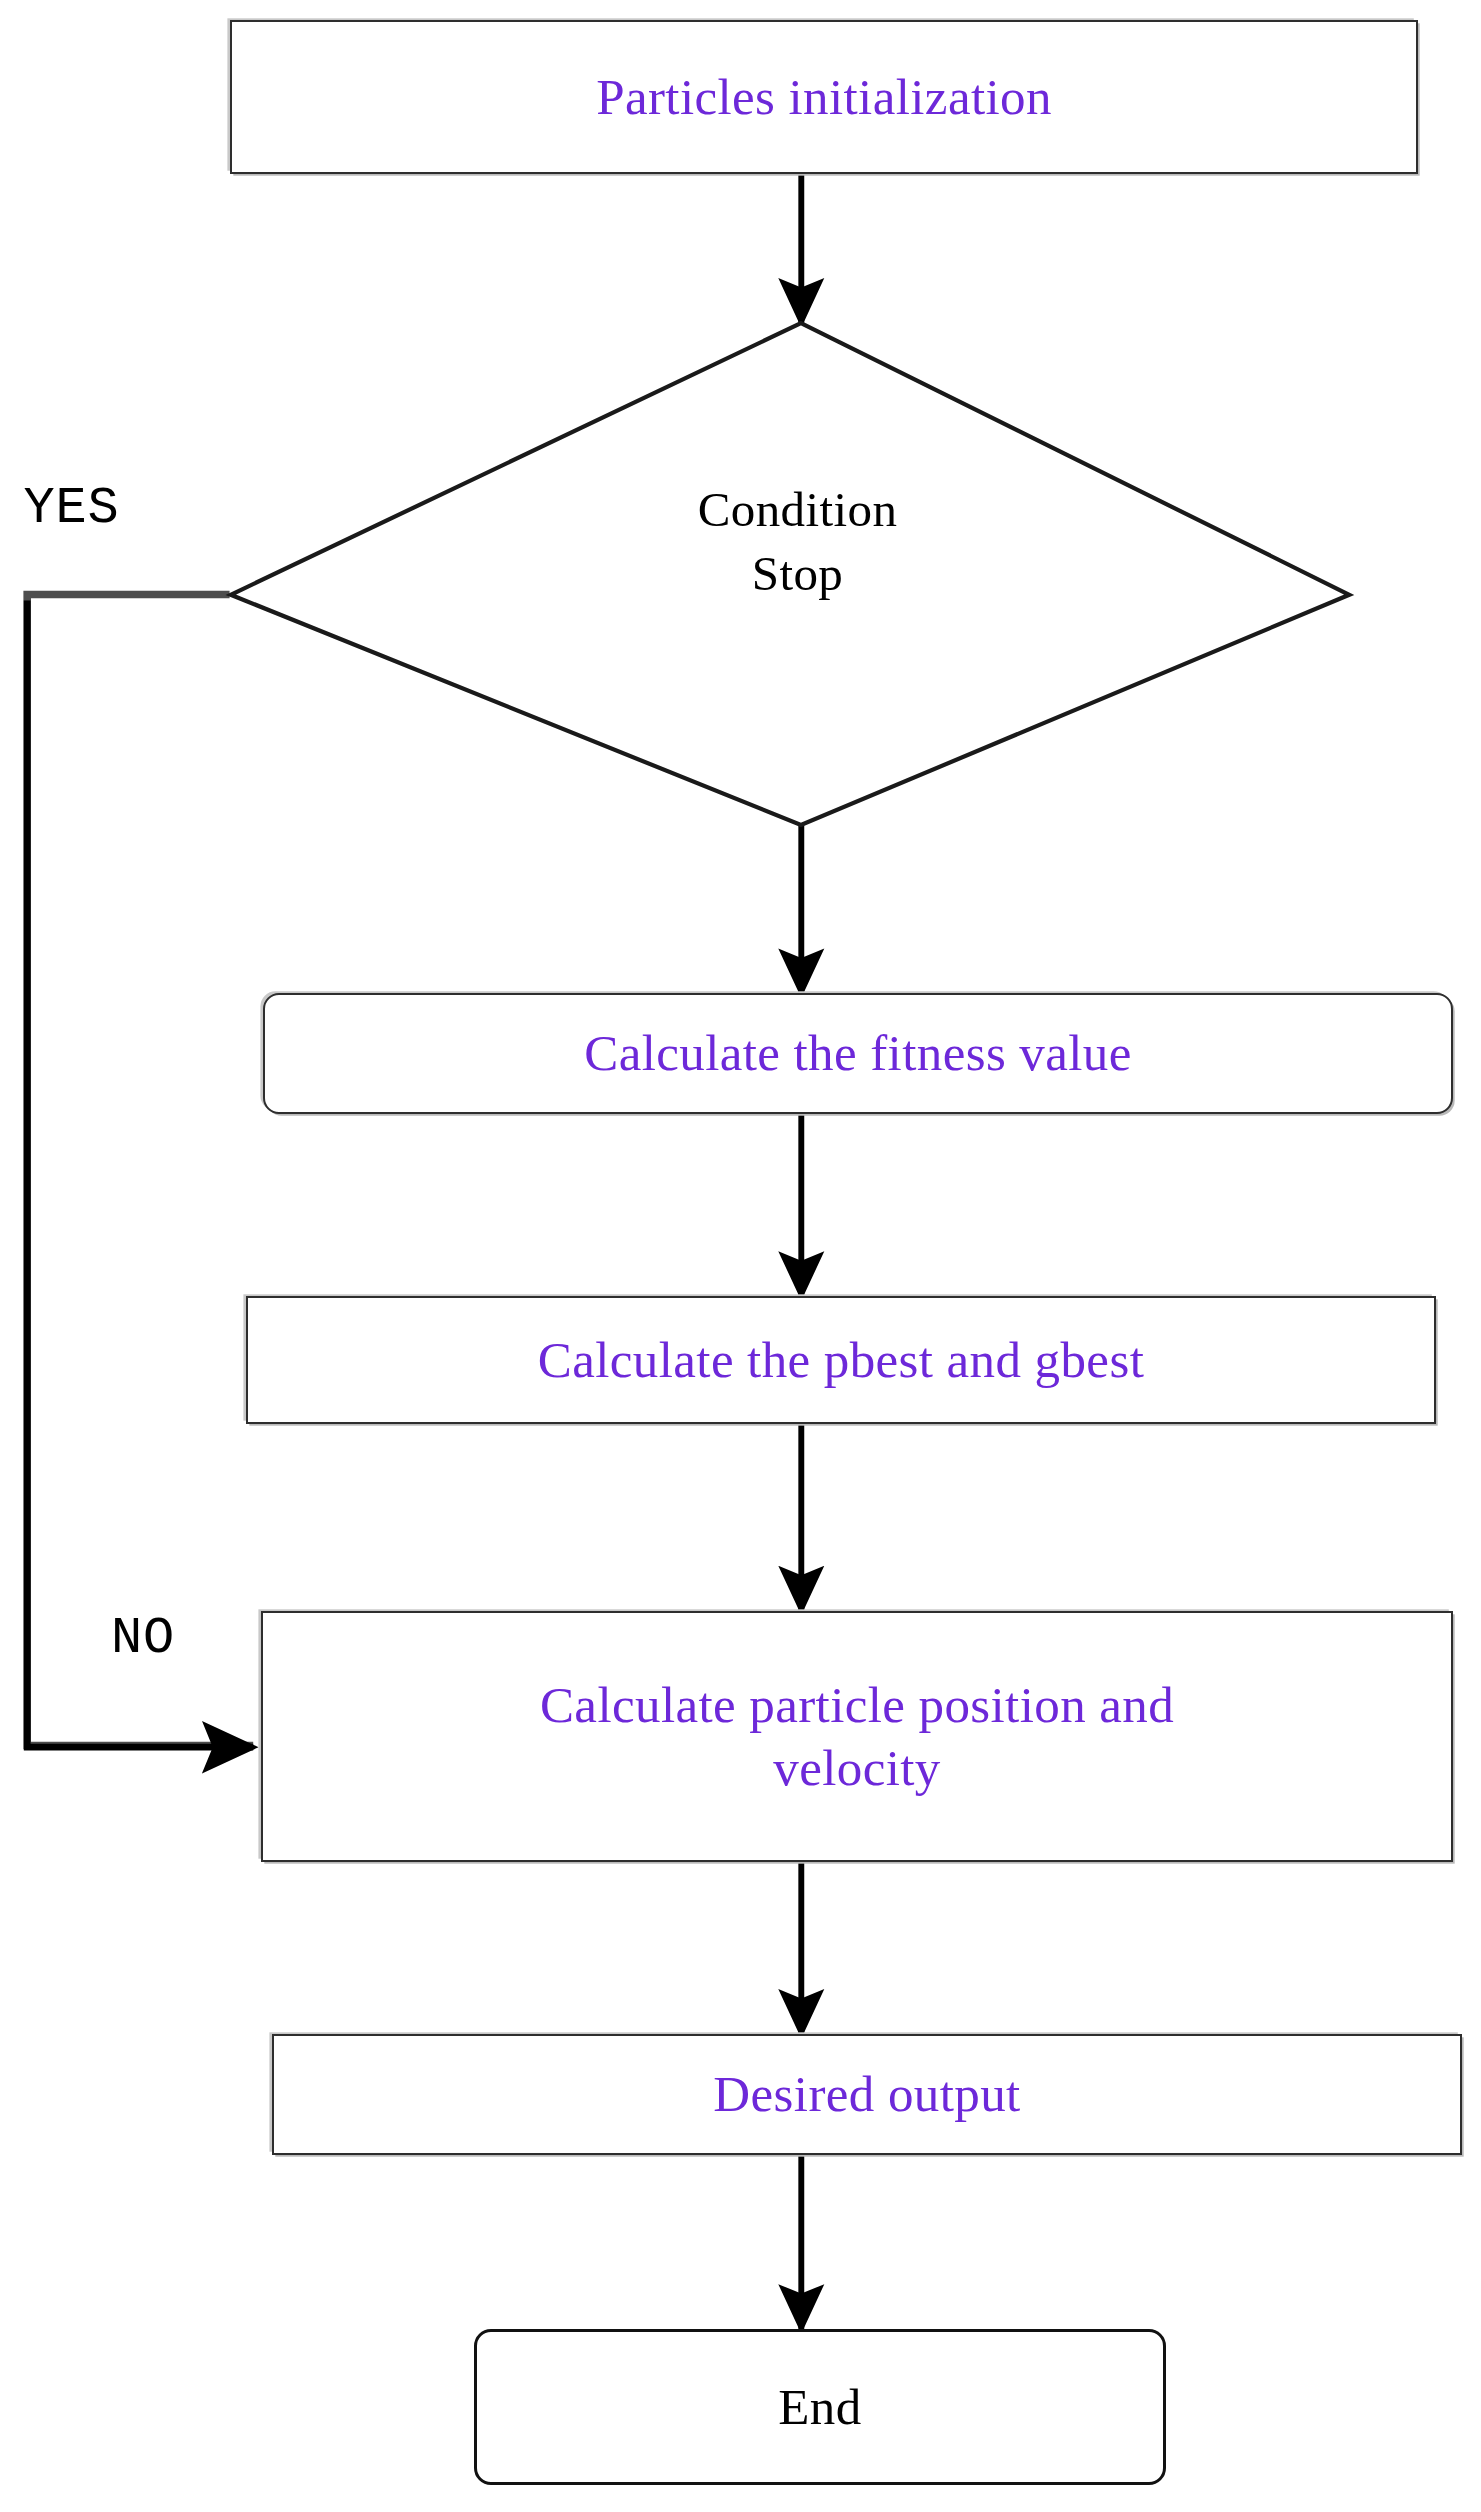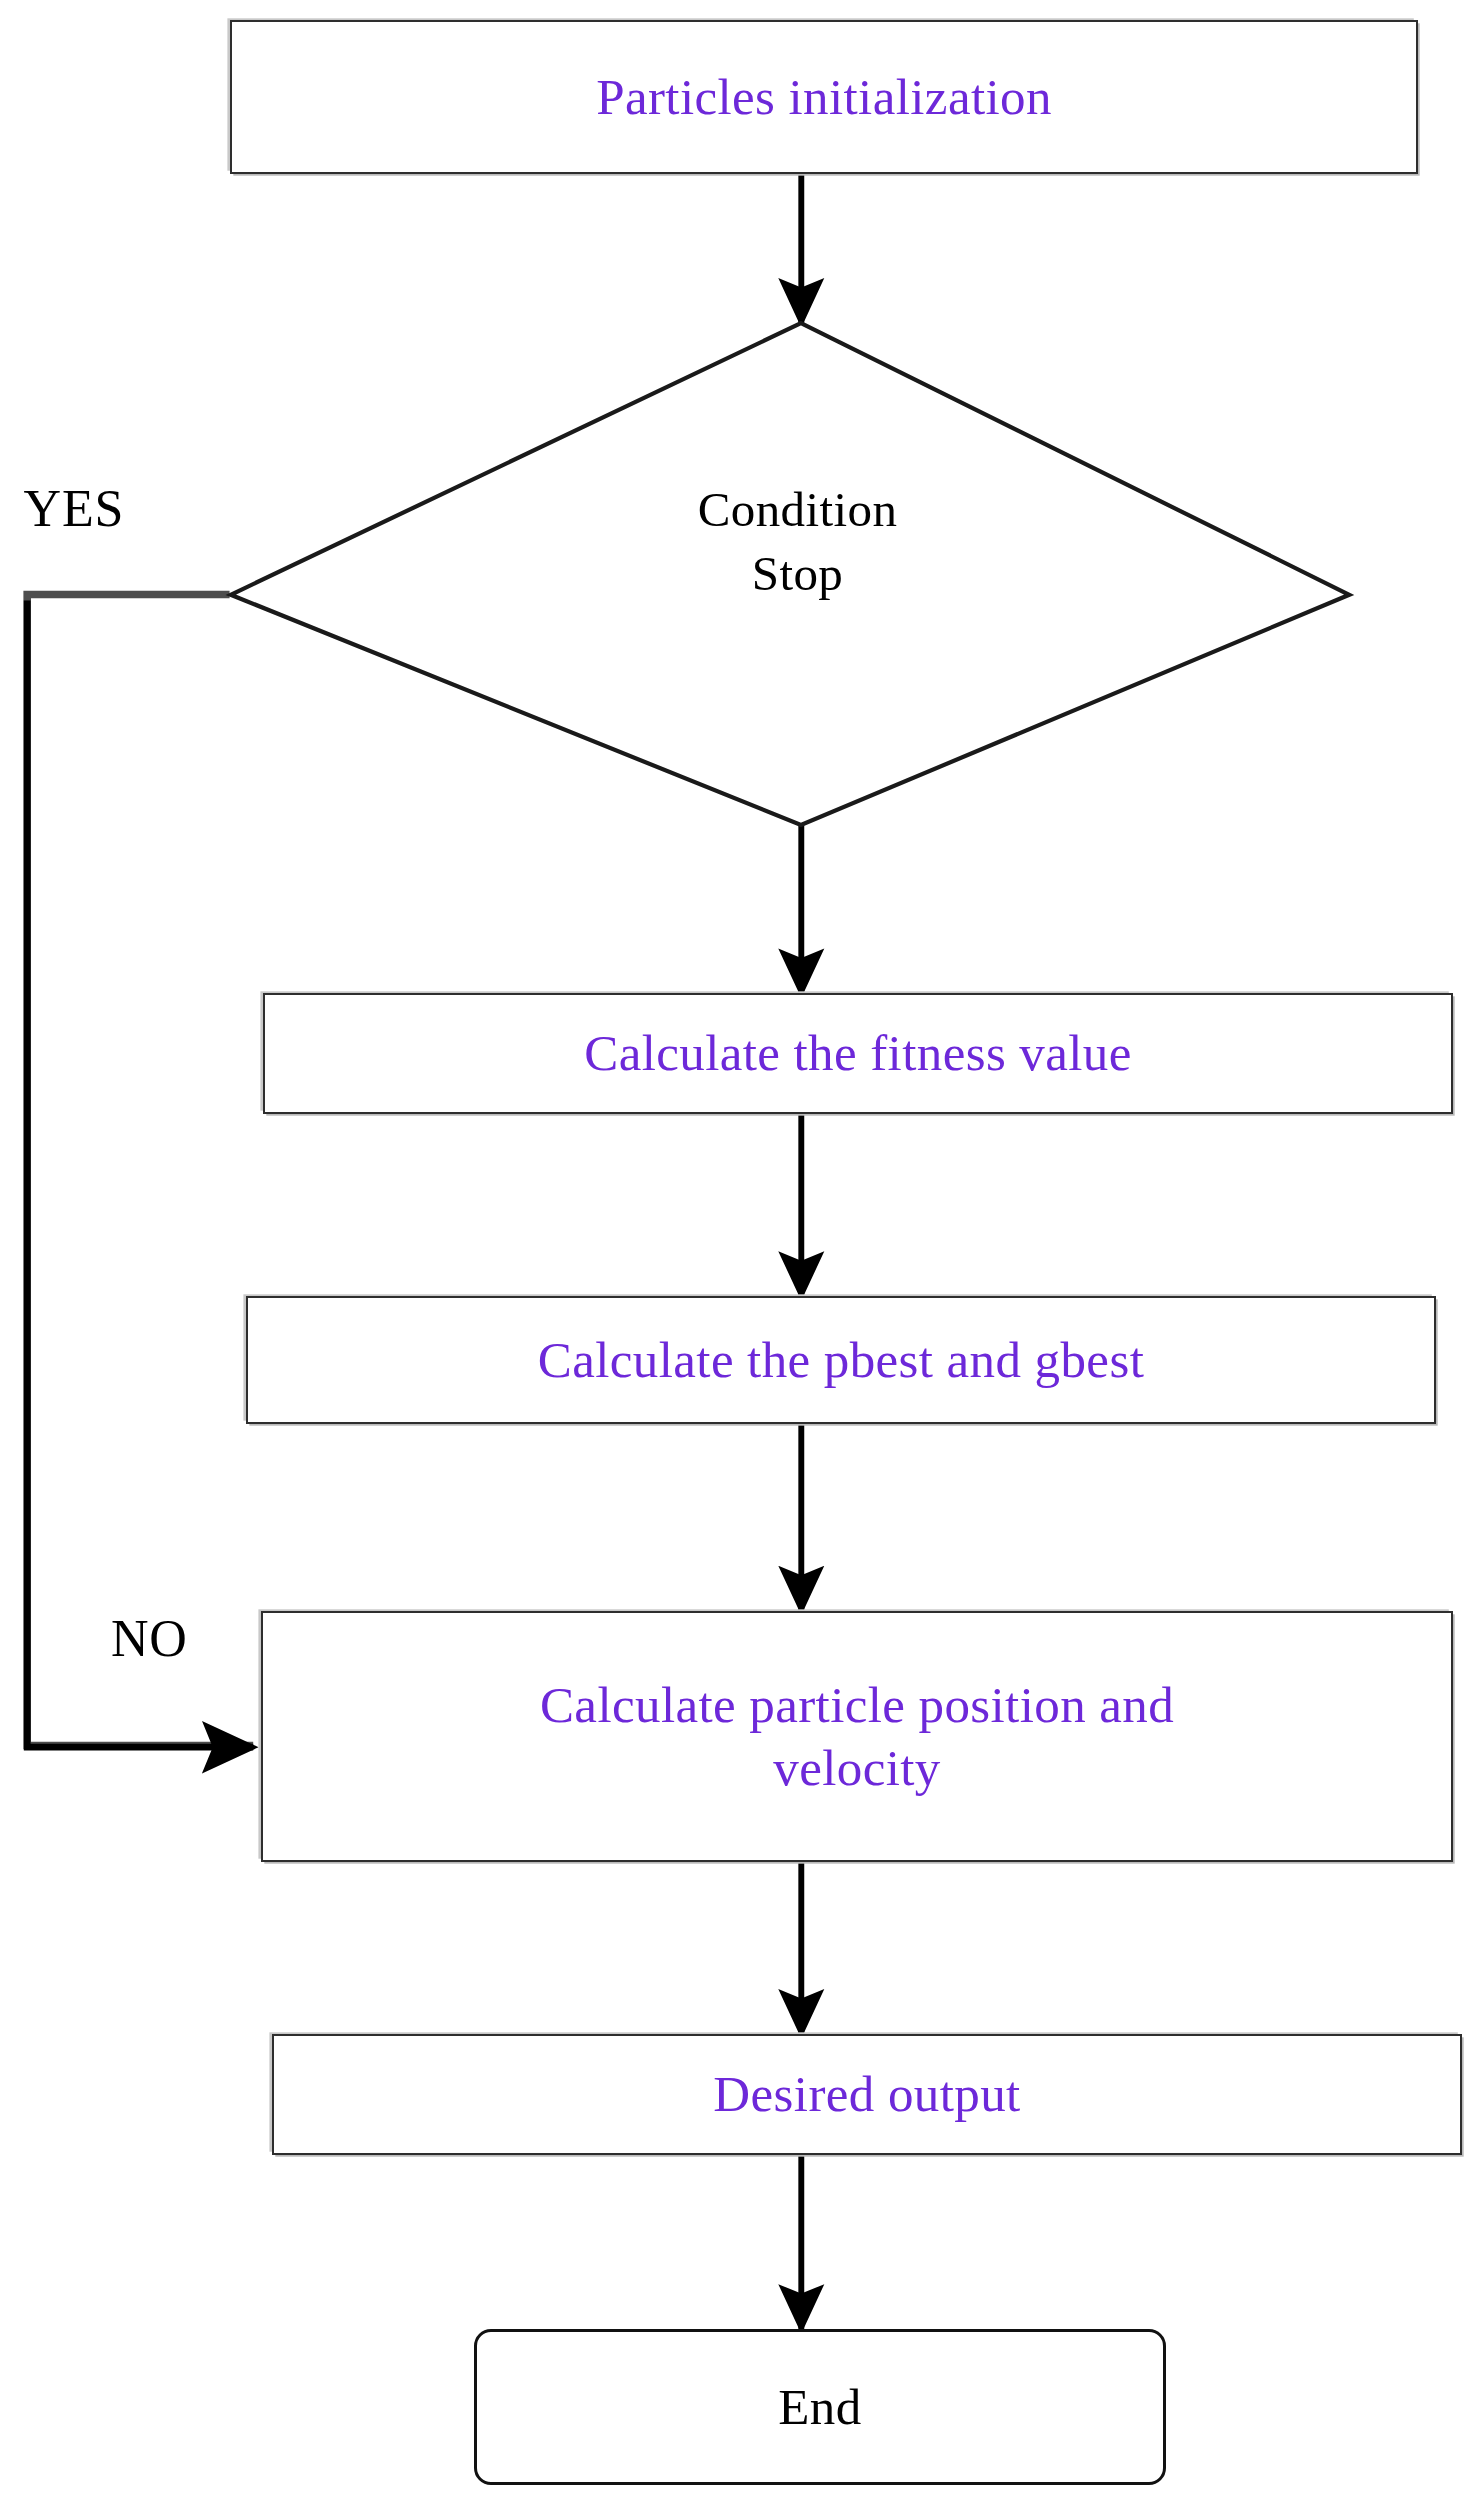--- a/index.html
+++ b/index.html
@@ -59,20 +59,21 @@
     color: #000000;
     letter-spacing: 0.4px;
     white-space: pre-line;
   }
   .edge-label {
     position: absolute;
     font-size: 52px;
     color: #000000;
     letter-spacing: 0.8px;
     white-space: nowrap;
+    font-family: Liberation Mono, monospace;
   }
   #connectors {
     position: absolute;
     left: 0;
     top: 0;
     width: 1482px;
     height: 2512px;
     pointer-events: none;
   }
 </style>
@@ -113,21 +114,21 @@
       <polygon points="684,6 1334,328 684,601 8,328" fill="#ffffff" stroke="#1a1a1a" stroke-width="5"></polygon>
     </svg>
     <div class="decision-label" style="left:354px; top:160px; width:439px;">Condition
 Stop</div>
   </div>
 
   <div class="edge-label" style="left:23.6px; top:479px;">YES</div>
 
   <div class="edge-label" style="left:111px; top:1609px;">NO</div>
 
-  <div class="node process" style="left:263px; top:993px; width:1190px; height:121px;">
+  <div class="node process" style="left:263px; top:993px; width:1190px; height:121px;border-radius:16px;">
     <span class="node-label">Calculate the fitness value</span>
   </div>
 
   <div class="node process" style="left:246px; top:1296px; width:1190px; height:128px;">
     <span class="node-label">Calculate the pbest and gbest</span>
   </div>
 
   <div class="node process" style="left:261px; top:1611px; width:1192px; height:251px;">
     <span class="node-label">Calculate particle position and
 velocity</span>

